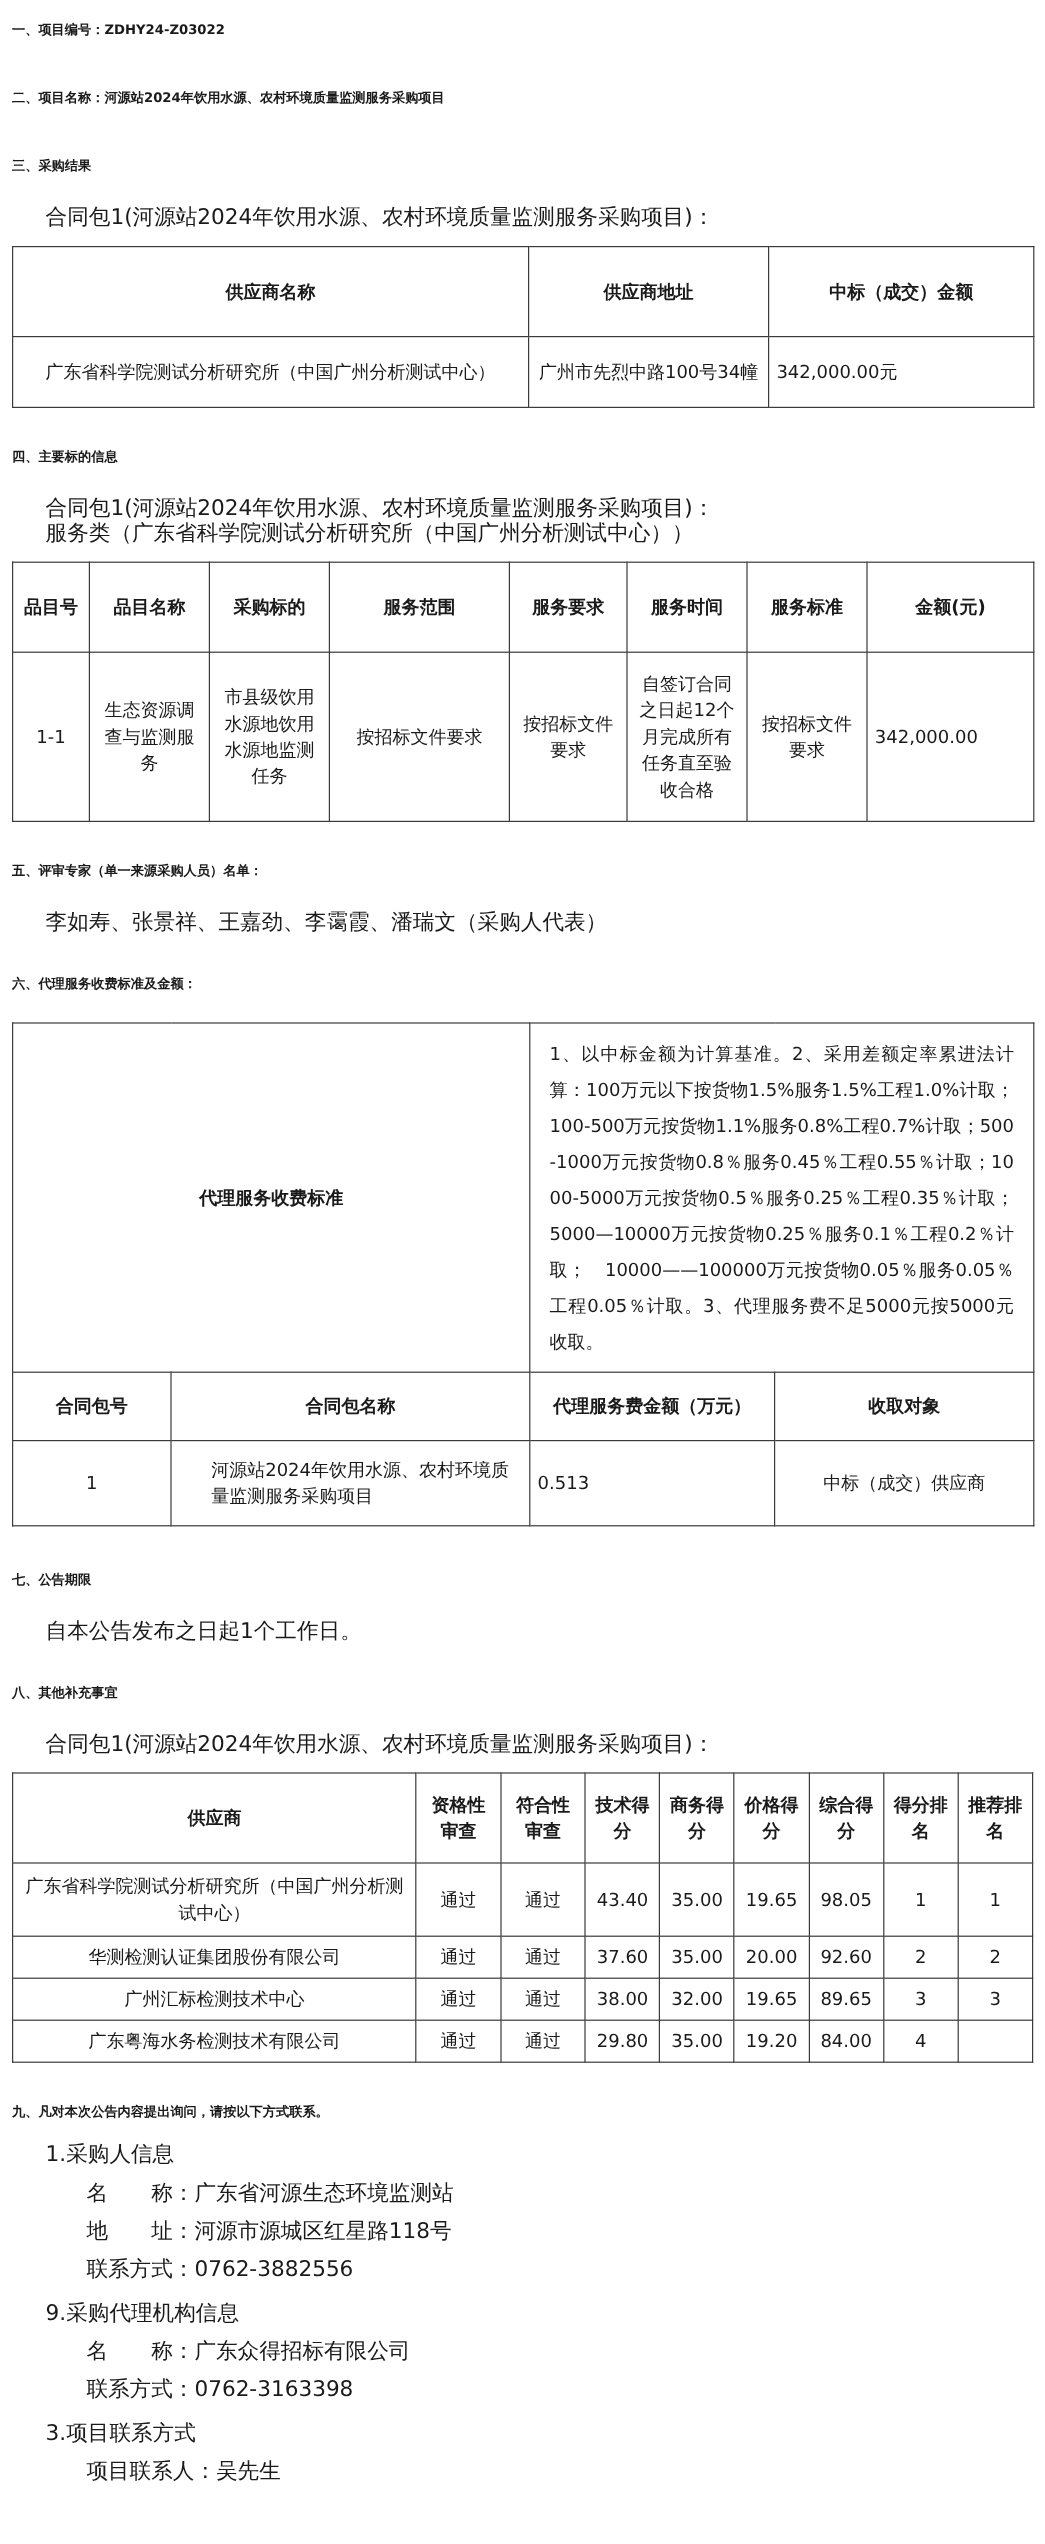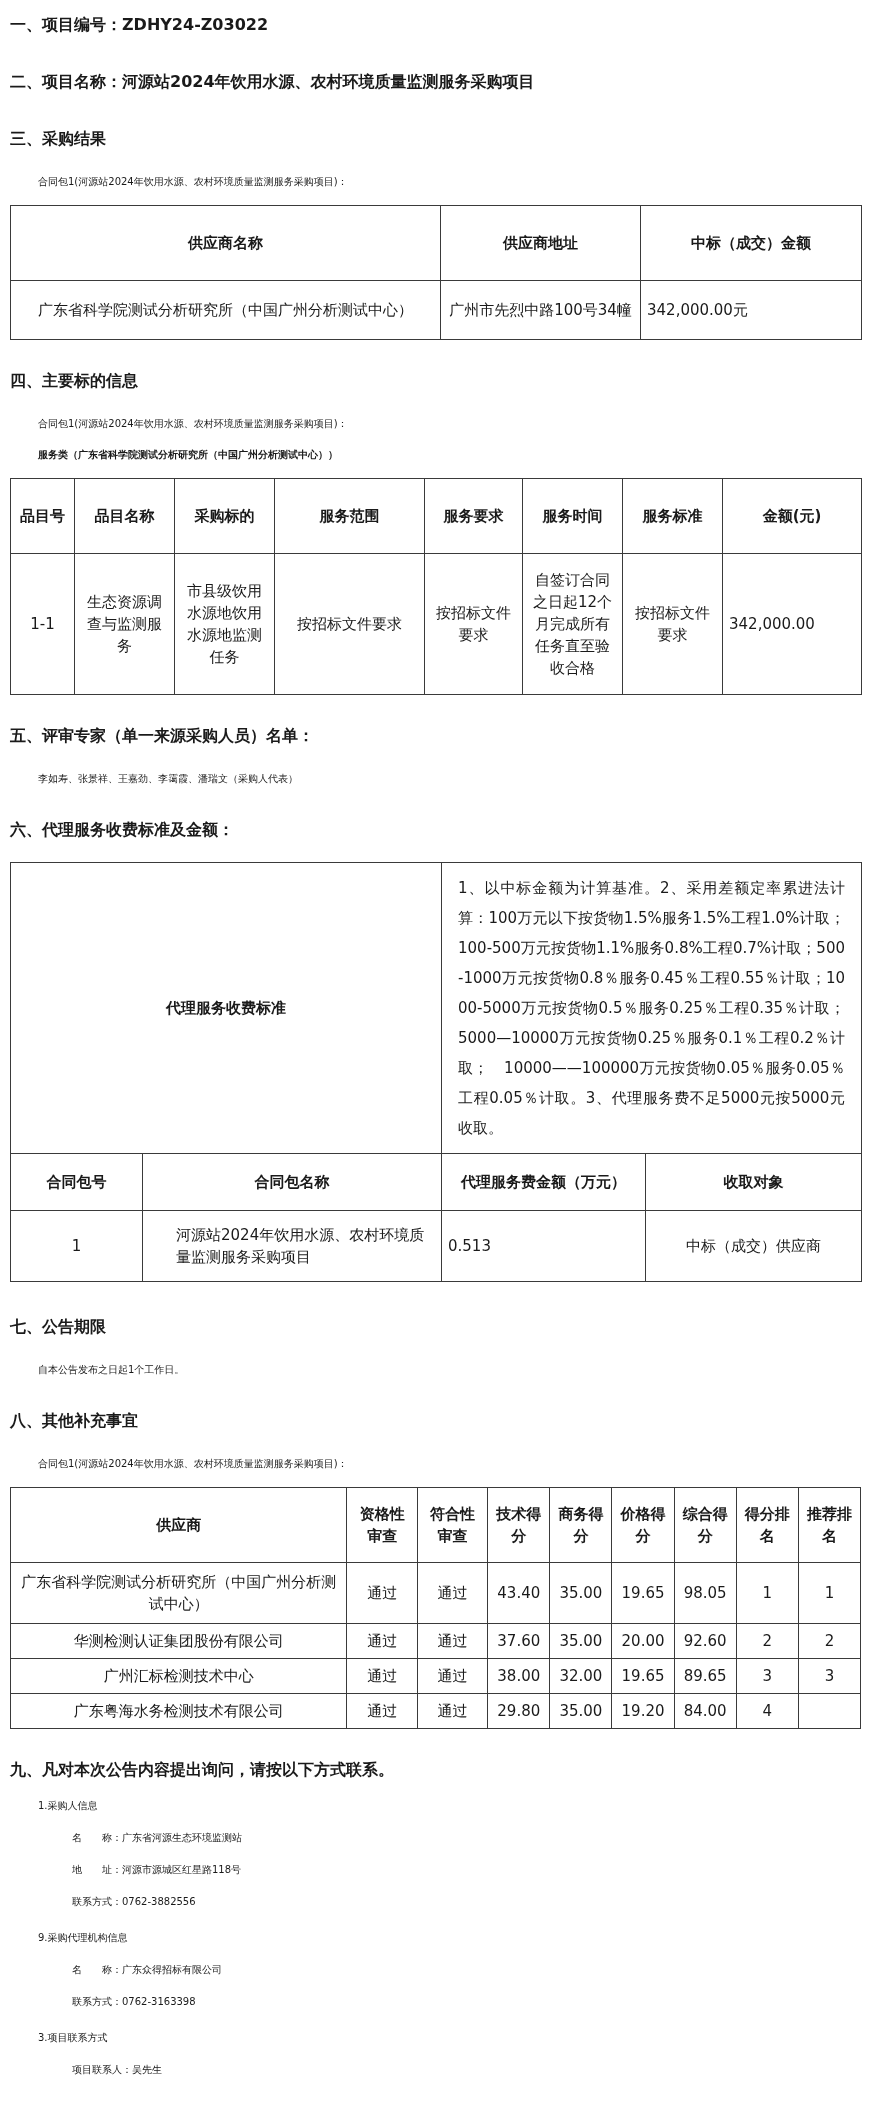--- a/index.html
+++ b/index.html
@@ -3,26 +3,26 @@
 <meta charset="utf-8">
 <style>
   html,body{margin:0;padding:0;background:#ffffff;}
   body{
     width:871px;min-height:2120px;
     color:#1a1a1a;
     font-family:"DejaVu Sans","Liberation Sans",sans-serif;
     font-size:15px;
   }
   .doc{padding:14px 10px 26px 10px;}
-  .h{font-weight:700;font-size:16px;line-height:21px;}
-  .txt{font-size:10px;line-height:21px;}
+  .h{font-weight:700;font-size:11px;line-height:21px;}
+  .txt{font-size:18px;line-height:21px;}
   .mt-lg{margin-top:36px;}
   .mt-md{margin-top:30px;}
   .mt-sm{margin-top:22px;}
-  .mt-xs{margin-top:10px;font-weight:bold;}
+  .mt-xs{}
   .indent1{margin-left:28px;}
   .indent2{margin-left:62px;}
   table{border-collapse:collapse;width:100%;table-layout:fixed;margin-top:13px;}
   th,td{
     border:1px solid #3a3a3a;
     padding:6px 6px;
     text-align:center;
     vertical-align:middle;
     font-size:15px;
     line-height:22px;

